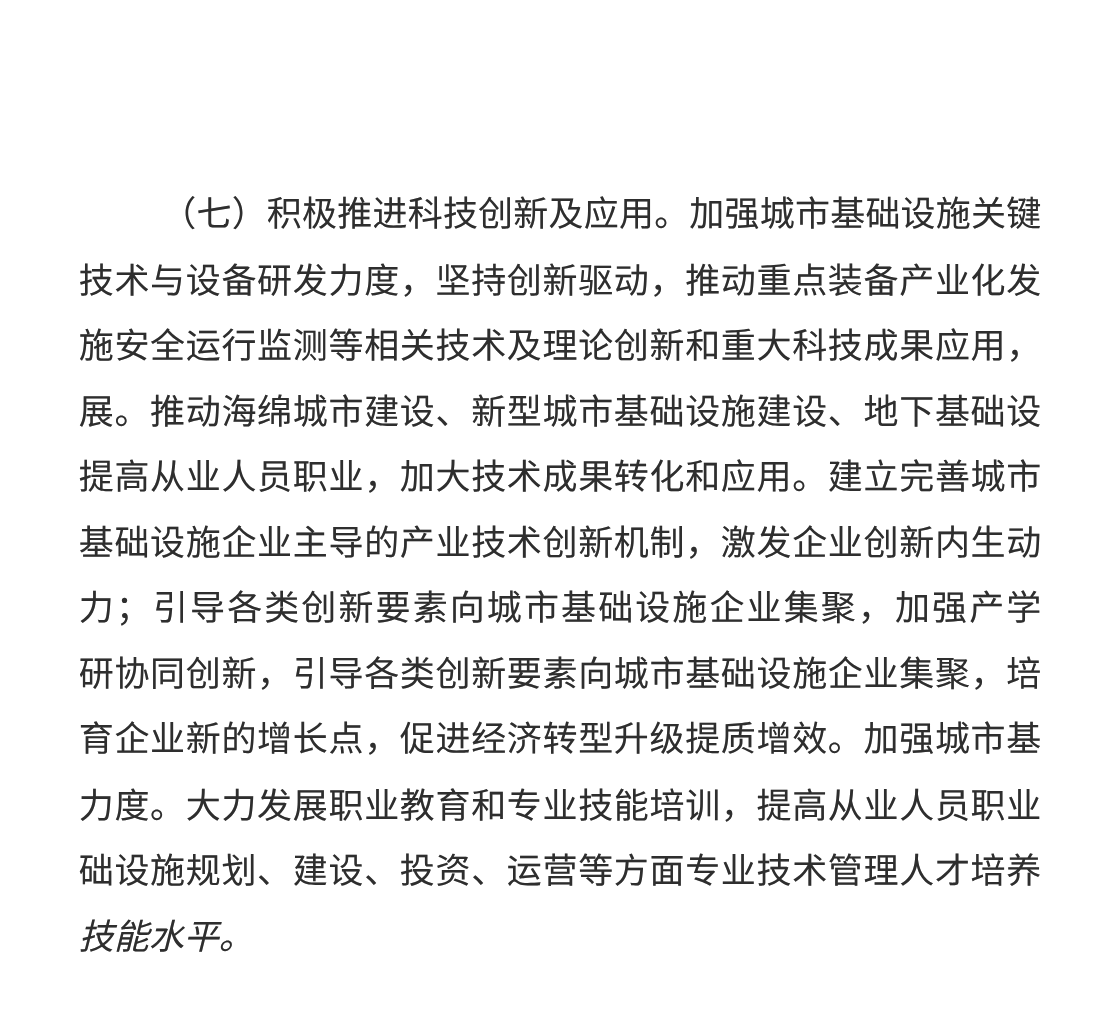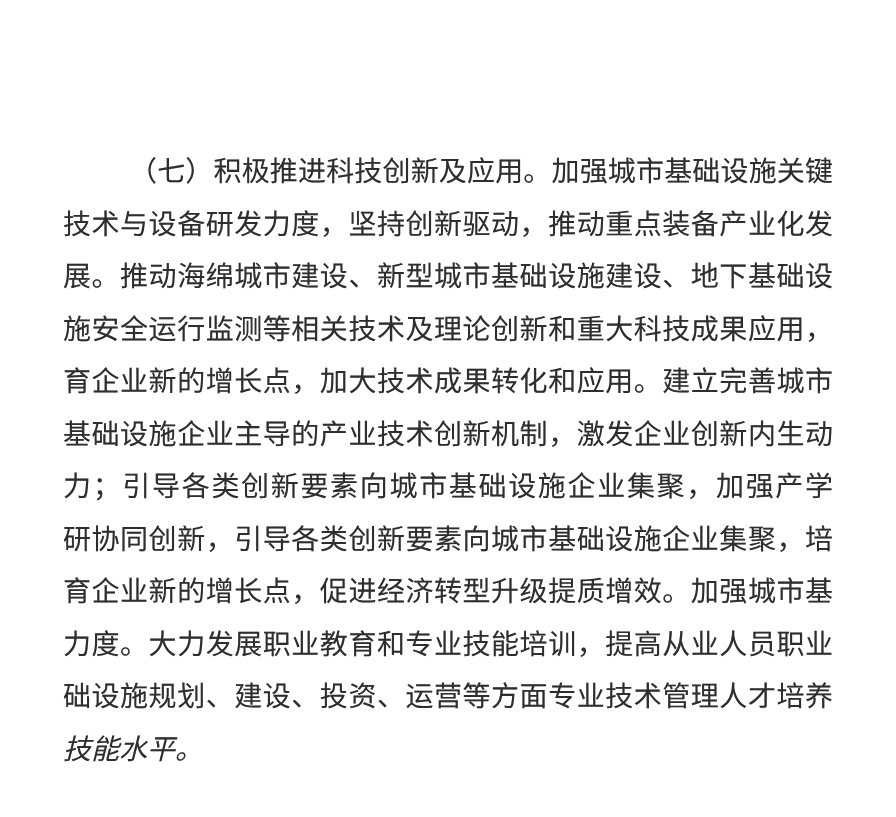--- a/index.html
+++ b/index.html
@@ -43,23 +43,23 @@
       font-style: italic;
     }
   </style>
 </head>
 <body>
 
 <div class="page">
   <div class="textblock">
     <div class="line first">（七）积极推进科技创新及应用。加强城市基础设施关键</div>
     <div class="line">技术与设备研发力度，坚持创新驱动，推动重点装备产业化发</div>
+    <div class="line">施安全运行监测等相关技术及理论创新和重大科技成果应用，</div>
     <div class="line">展。推动海绵城市建设、新型城市基础设施建设、地下基础设</div>
-    <div class="line">施安全运行监测等相关技术及理论创新和重大科技成果应用，</div>
-    <div class="line">育企业新的增长点，加大技术成果转化和应用。建立完善城市</div>
+    <div class="line">提高从业人员职业，加大技术成果转化和应用。建立完善城市</div>
     <div class="line">基础设施企业主导的产业技术创新机制，激发企业创新内生动</div>
     <div class="line">力；引导各类创新要素向城市基础设施企业集聚，加强产学</div>
     <div class="line">研协同创新，引导各类创新要素向城市基础设施企业集聚，培</div>
     <div class="line">育企业新的增长点，促进经济转型升级提质增效。加强城市基</div>
     <div class="line">力度。大力发展职业教育和专业技能培训，提高从业人员职业</div>
     <div class="line">础设施规划、建设、投资、运营等方面专业技术管理人才培养</div>
     <div class="line last">技能水平。</div>
   </div>
 </div>
 

